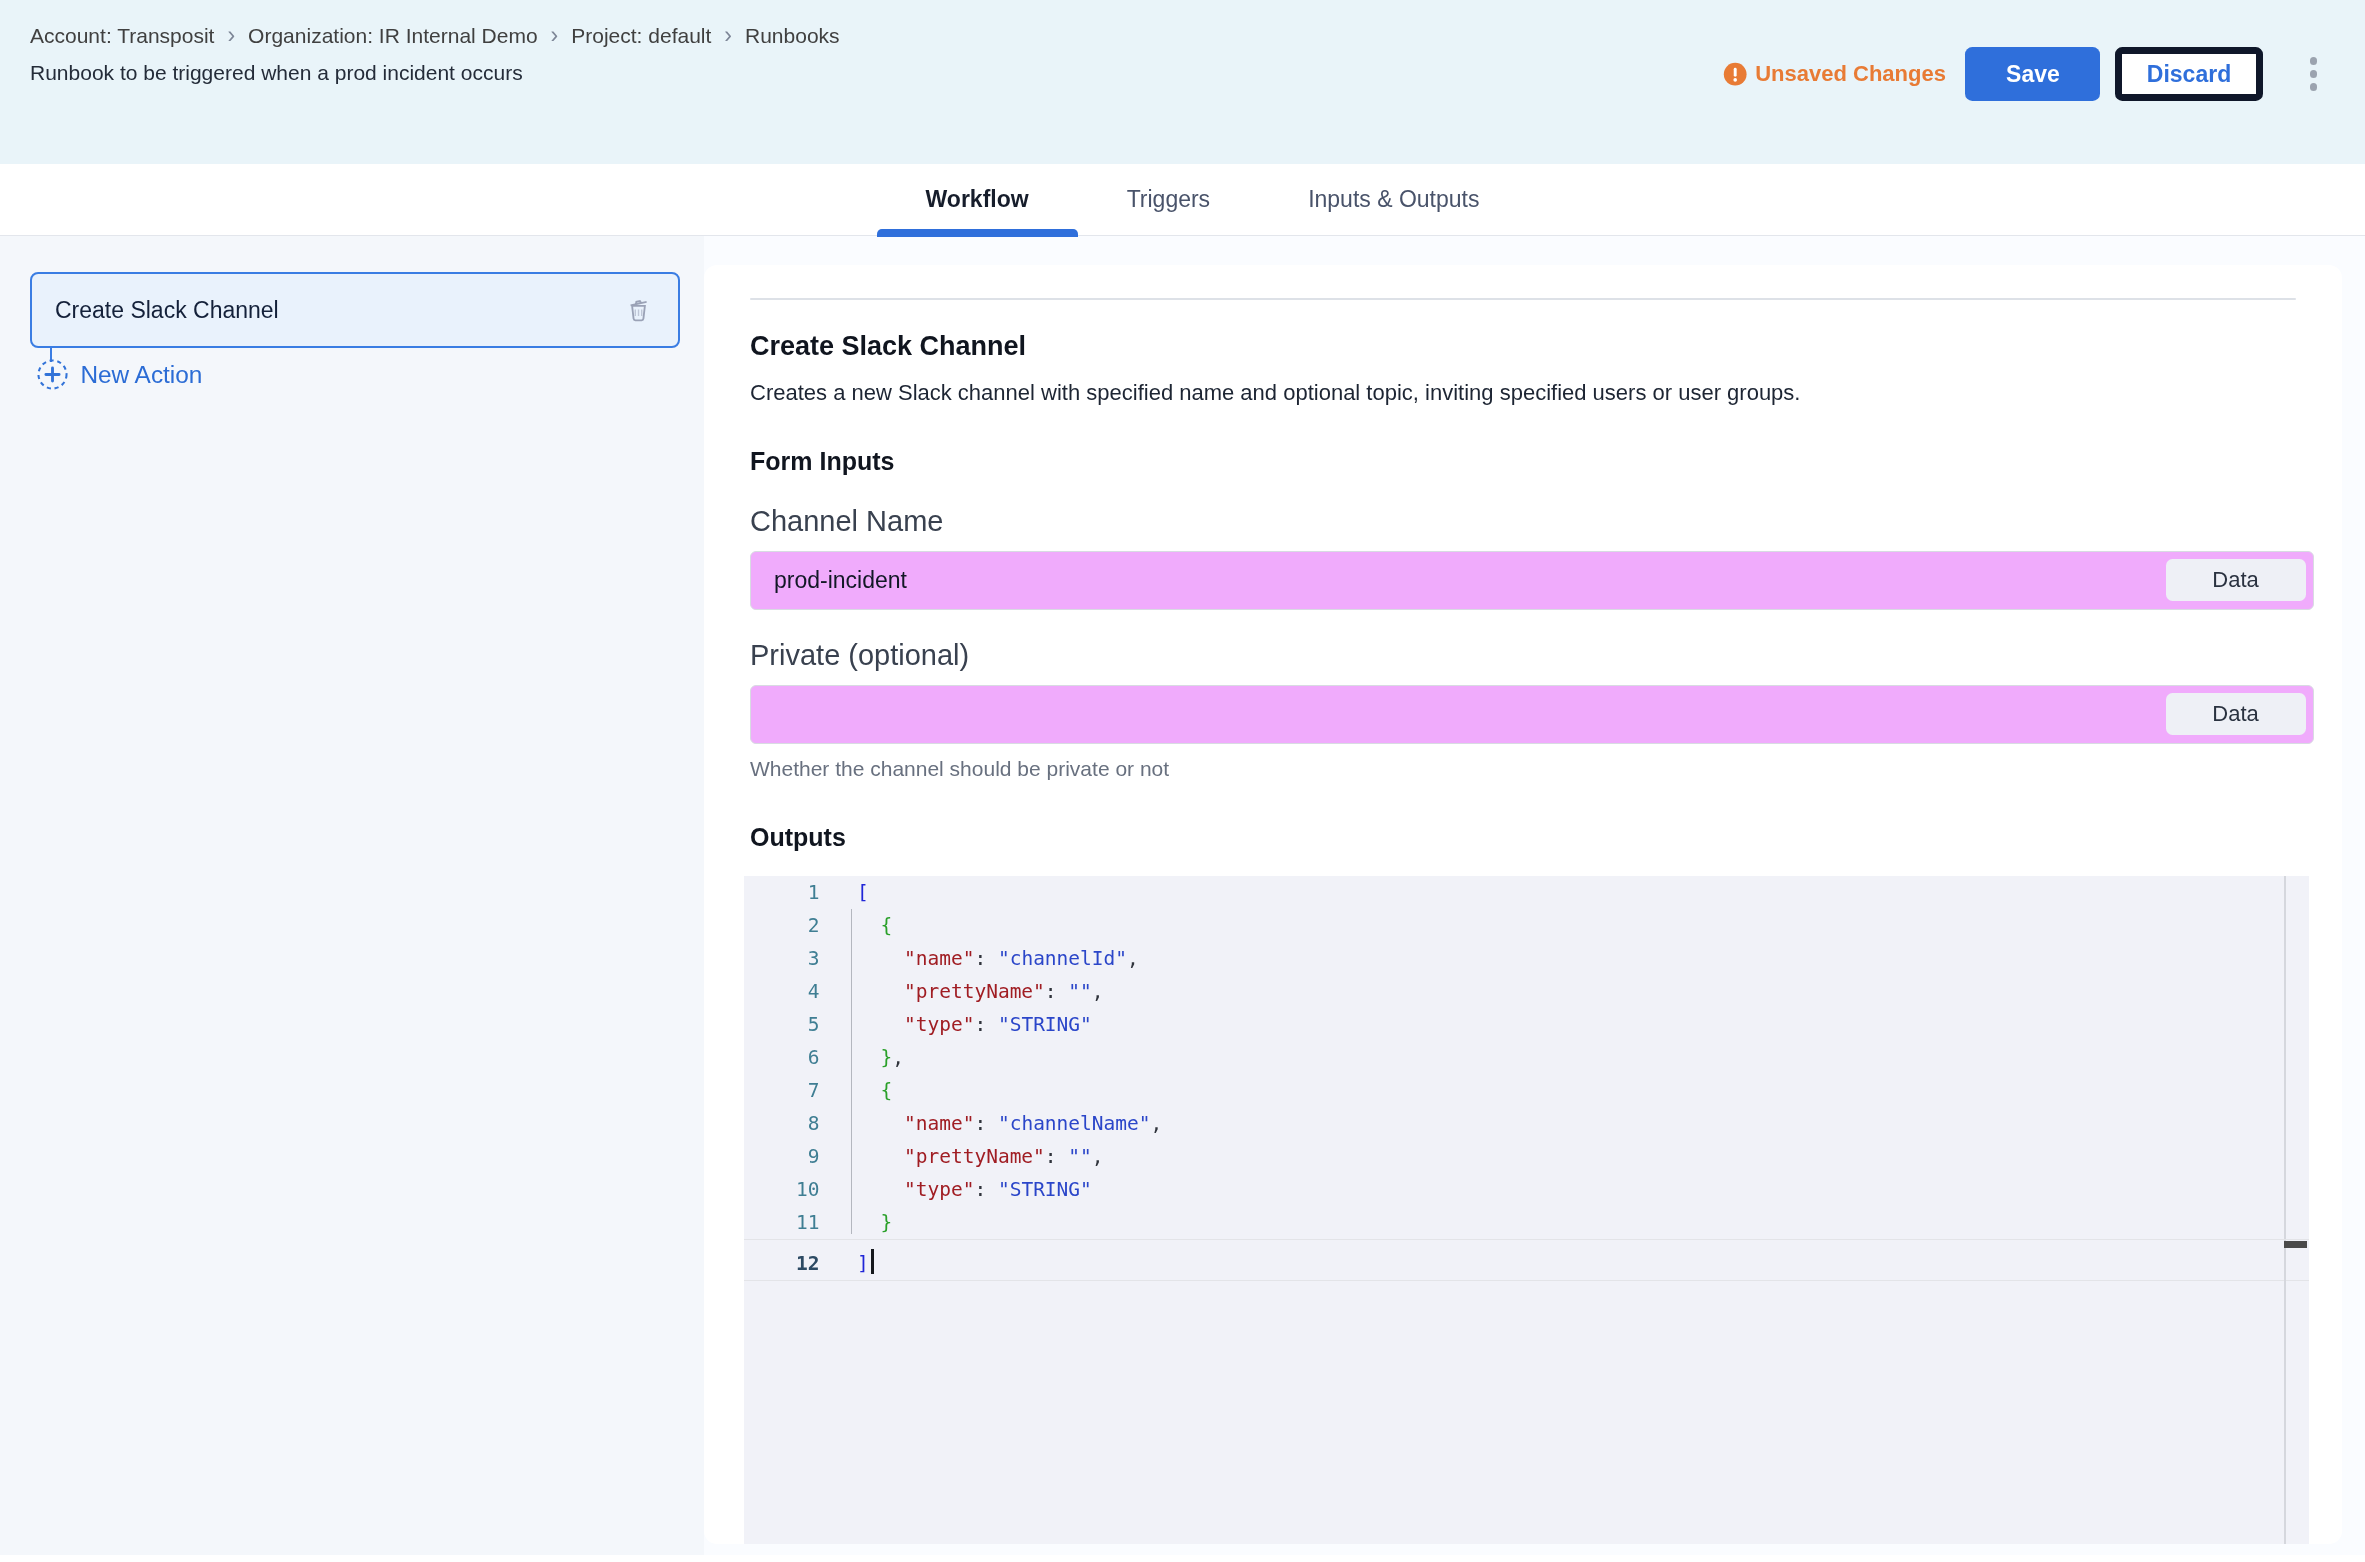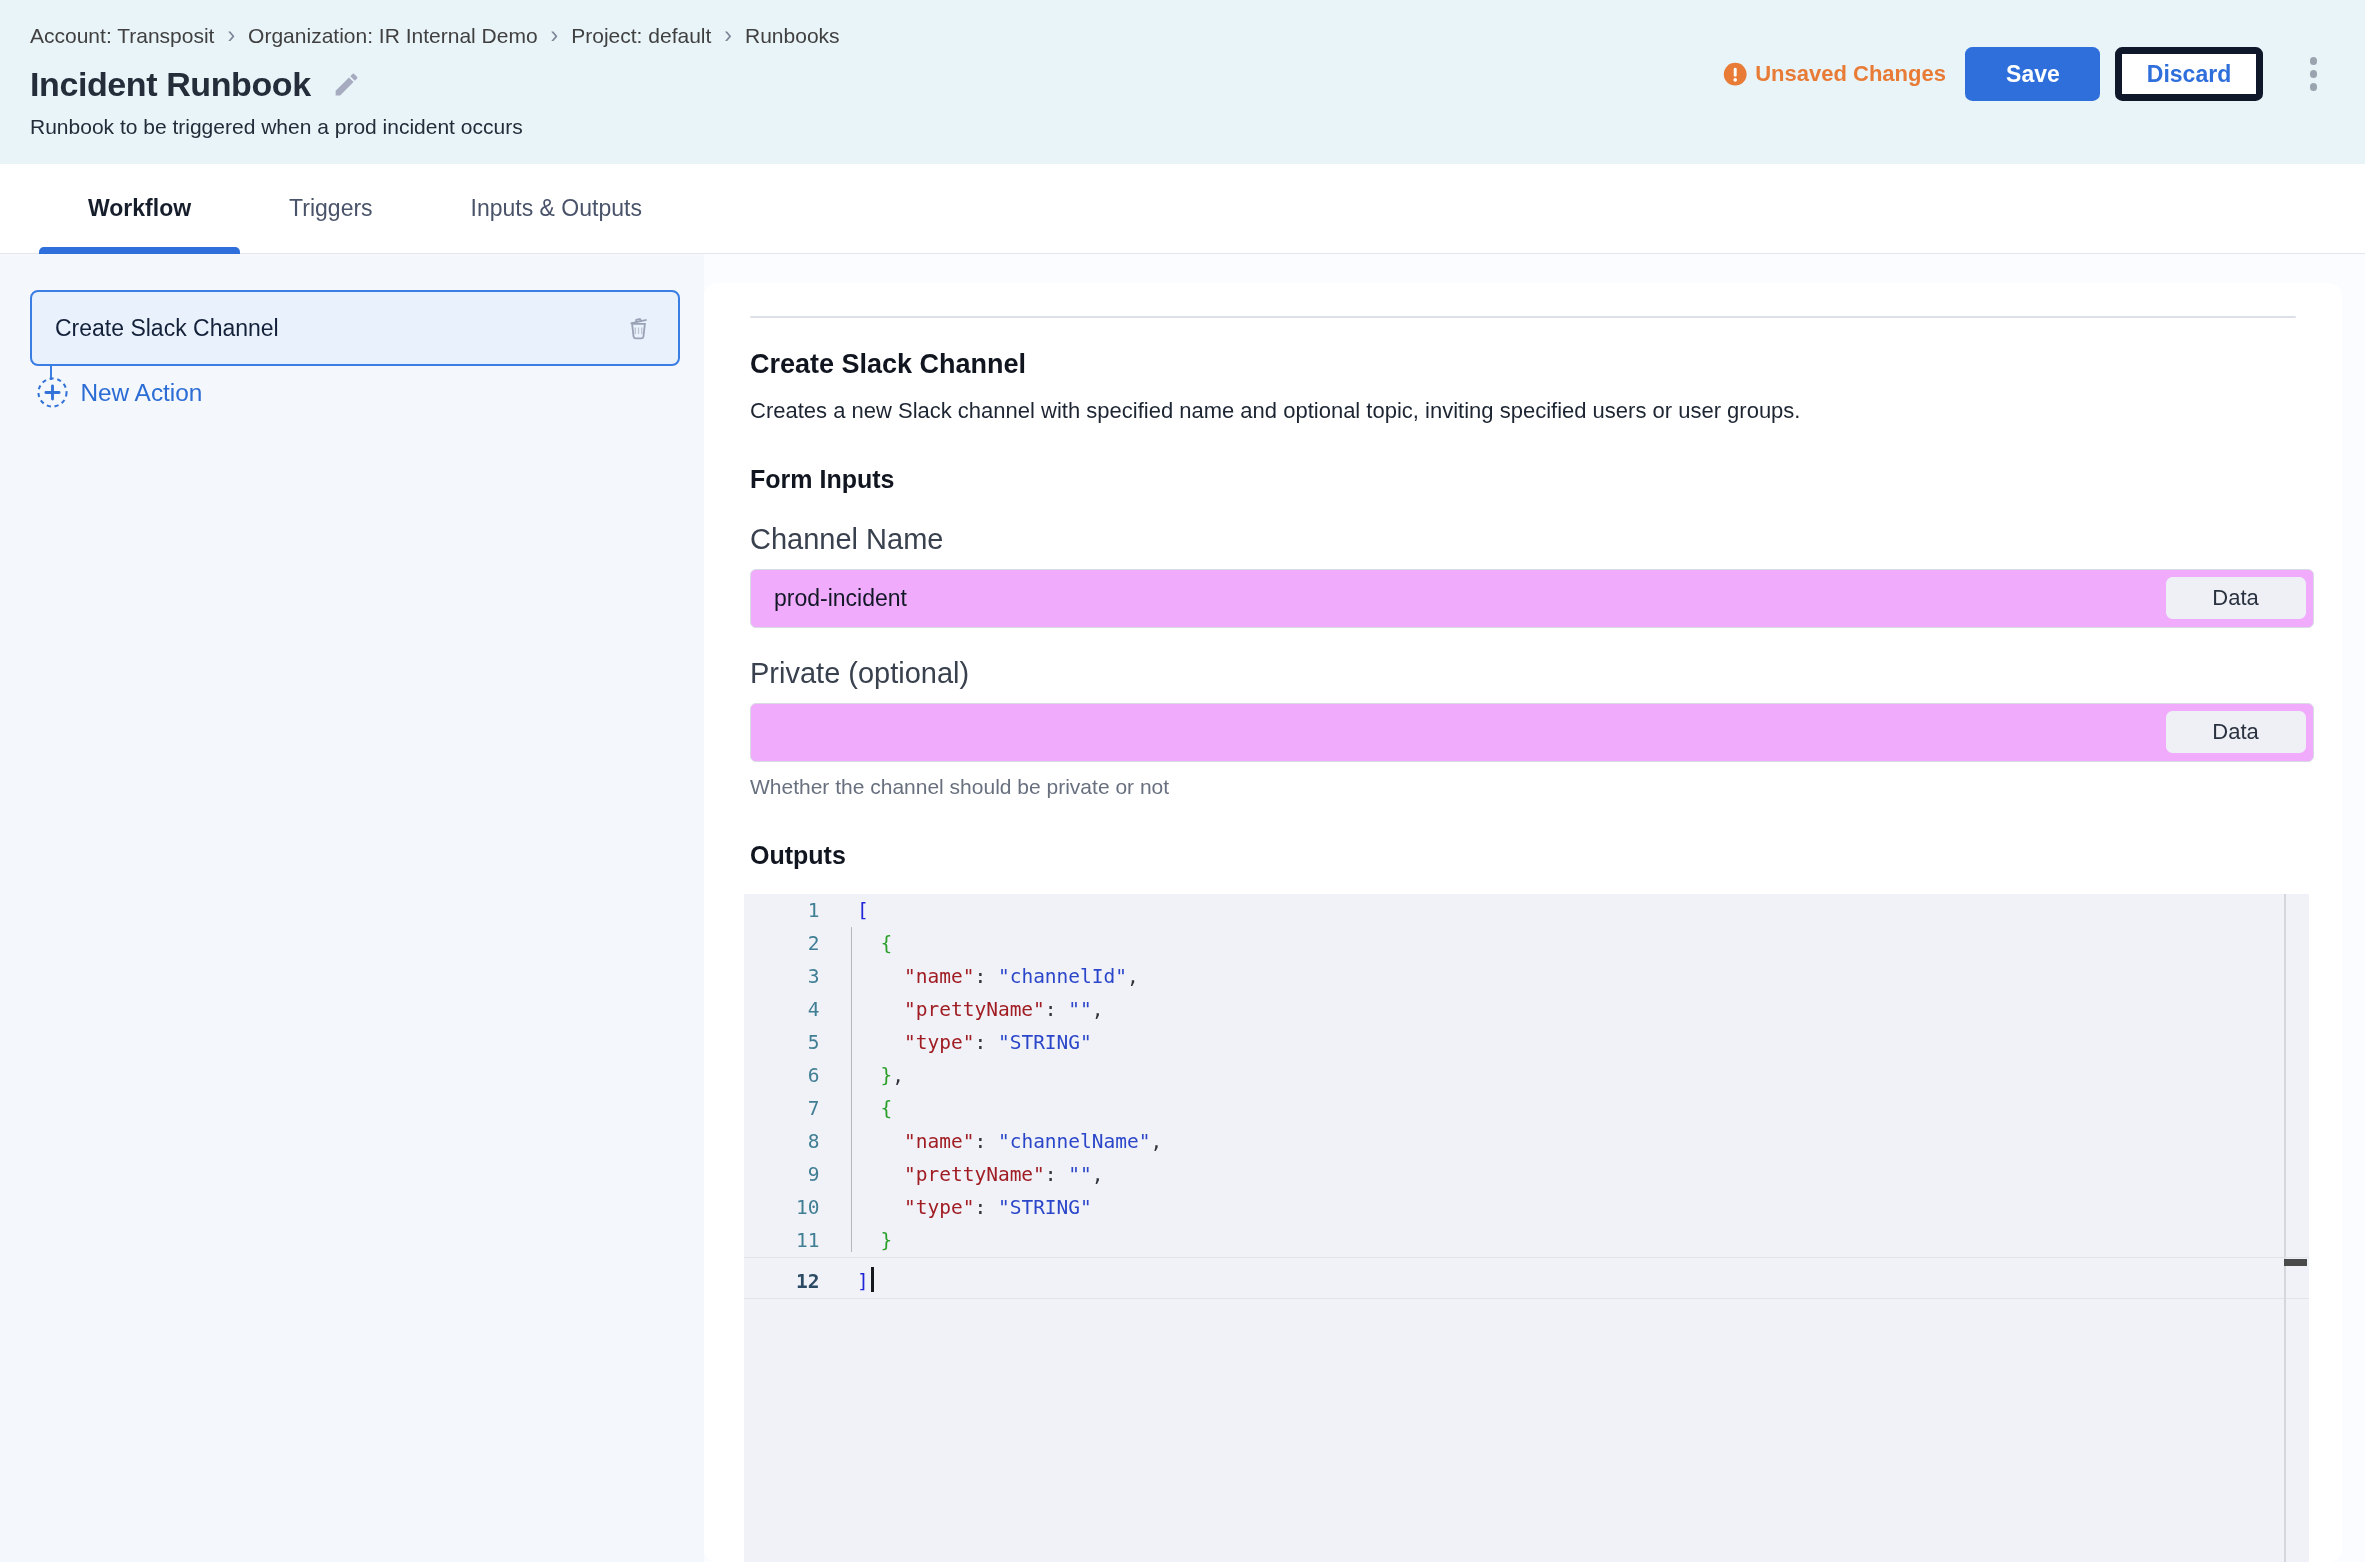--- a/index.html
+++ b/index.html
@@ -22,22 +22,22 @@
   .unsaved-text { color:#e87b35; font-size:22px; font-weight:600; margin-left:8.1px; }
   .btn { height:54px; border-radius:7.3px; font-size:23px; font-weight:bold; display:flex;
          align-items:center; justify-content:center; cursor:pointer; }
   .btn-save { width:135px; background:#2f6fdb; color:#ffffff; border:none; }
   .btn-discard { width:148px; background:#ffffff; color:#2f6fdb; border:7px solid #0f172a; margin-left:14.6px; }
   .kebab { margin-left:34px; width:33px; height:54px; display:flex; flex-direction:column;
            align-items:center; justify-content:center; cursor:pointer; }
   .kebab span { width:7.3px; height:7.3px; border-radius:50%; background:#9ba3af; margin:2.8px 0; }
 
   
-  .tabbar { height:90px; background:#ffffff; border-bottom:1.6px solid #e3e6ec;
-            display:flex; padding-left:39px; }
+  .tabbar { height:72px; background:#ffffff; border-bottom:1.6px solid #e3e6ec;
+            display:flex; padding-left:39px;justify-content:center; }
   .tab { position:relative; padding:0 49px; display:flex; align-items:center;
          font-size:23px; color:#49536a; cursor:pointer; }
   .tab.active { font-weight:bold; color:#161d2b; }
   .tab.active::after { content:""; position:absolute; left:0; right:0; bottom:-1.6px;
                        height:7.3px; background:#2f6fdb; border-radius:4.9px 4.9px 0 0; }
 
   
   .content { display:flex; height:1319px; background:#fafcff; }
   .left-panel { width:704px; background:#f4f7fb; position:relative; flex:none; }
   .action-card { position:absolute; left:30px; top:36px; width:650px; height:76px;
@@ -94,26 +94,20 @@
   <div class="header">
     <div class="breadcrumb">
         <span class="crumb">Account: Transposit</span>
         <span class="crumb-sep">›</span>
         <span class="crumb">Organization: IR Internal Demo</span>
         <span class="crumb-sep">›</span>
         <span class="crumb">Project: default</span>
         <span class="crumb-sep">›</span>
         <span class="crumb">Runbooks</span>
       </div>
-    <div class="title-row">
-      <div class="page-title">Incident Runbook</div>
-      <svg class="edit-icon" viewBox="0 0 24 24">
-        <path fill="#a6abc0" d="M3 17.25V21h3.75L17.8 9.94l-3.75-3.75L3 17.25zM20.7 7.04c.39-.39.39-1.02 0-1.41l-2.34-2.34a.996.996 0 0 0-1.41 0l-1.83 1.83 3.75 3.75 1.83-1.83z"></path>
-      </svg>
-    </div>
     <div class="subtitle">Runbook to be triggered when a prod incident occurs</div>
 
     <div class="header-actions">
       <div class="unsaved">
         <svg width="24.4" height="24.4" viewBox="0 0 30 30">
           <circle cx="15" cy="15" r="14" fill="#e87b35"></circle>
           <rect x="13.2" y="7" width="3.6" height="11" rx="1.8" fill="#ffffff"></rect>
           <circle cx="15" cy="22" r="2.2" fill="#ffffff"></circle>
         </svg>
         <span class="unsaved-text">Unsaved Changes</span>

